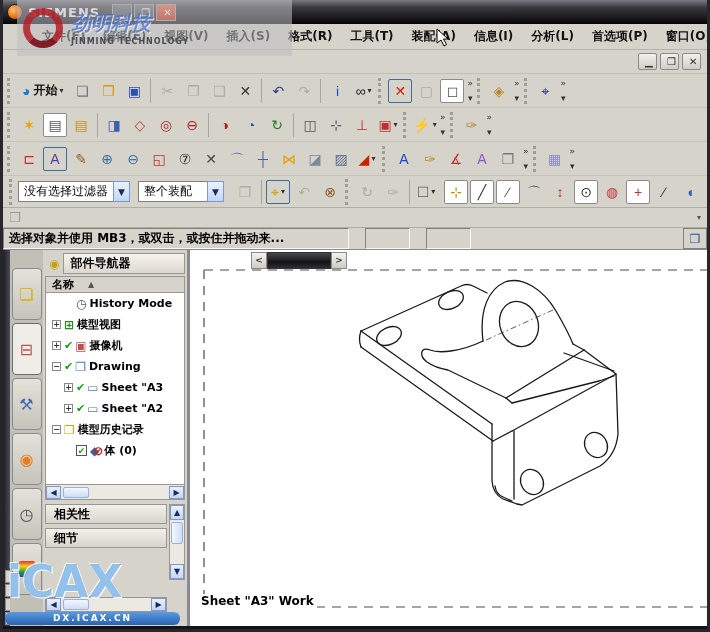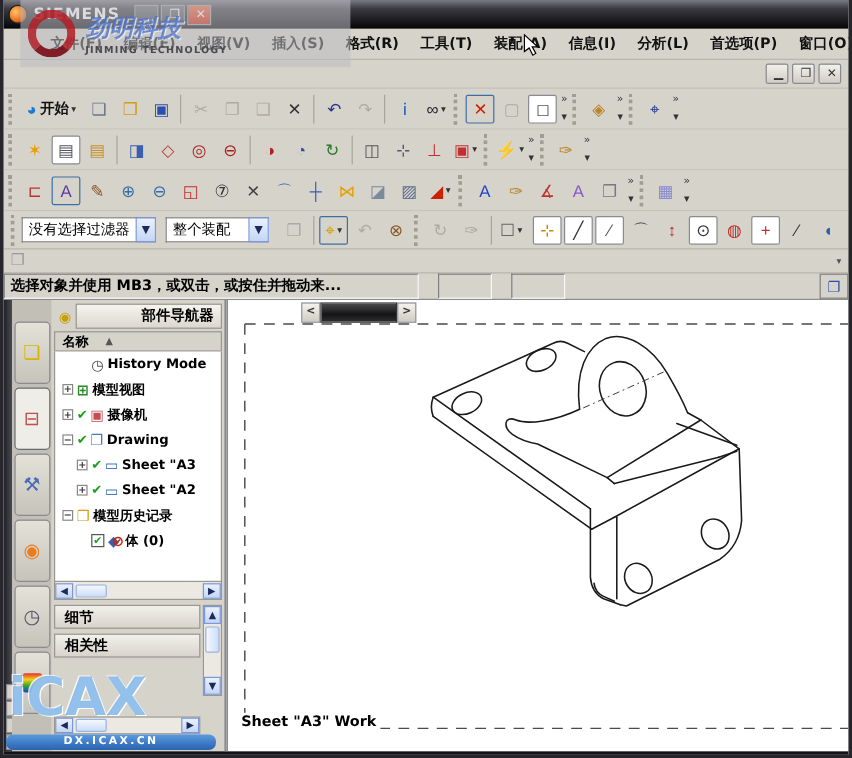--- a/index.html
+++ b/index.html
@@ -51,21 +51,21 @@
   .resbar .darkstrip{width:7px;background:linear-gradient(90deg,#1e1e24,#4a4a52);display:flex;flex-direction:column;justify-content:flex-end;}
   .pager{width:16px;height:13px;font-size:7px;line-height:11px;text-align:center;background:#d6d3cb;border:1px solid #8a8a92;margin:1px 0 1px 2px;color:#333;}
   .tabcol{width:33px;background:#c2bfb7;padding-top:18px;display:flex;flex-direction:column;align-items:center;}
   .rtab{width:30px;height:52px;margin-bottom:3px;background:linear-gradient(180deg,#e4e1d9,#c6c3bb);border:1px solid #8a8a92;border-radius:4px;display:flex;align-items:center;justify-content:center;font-size:16px;}
   .rtab.active{background:#efede7;border-color:#6a6a72;}
   .rtab .rainbow{width:16px;height:16px;background:linear-gradient(180deg,#e83030,#f0d020,#30a030,#2040d0);border-radius:2px;}
   
   .navpanel{width:146px;flex:none;background:#d6d3cb;border-right:2px solid #8a8a92;display:flex;flex-direction:column;padding:3px 2px 0 2px;position:relative;}
   .navhdr{height:21px;display:flex;align-items:center;margin-bottom:2px;}
   .pin{color:#caa000;font-size:12px;margin:0 4px;}
-  .navtitle{flex:1;background:linear-gradient(180deg,#f6f4ee,#dcd8d0);border:1px solid #9a978f;font-size:12px;font-weight:bold;padding:1px 6px;text-align:right;}
+  .navtitle{flex:1;background:linear-gradient(180deg,#f6f4ee,#dcd8d0);border:1px solid #9a978f;font-size:12px;font-weight:bold;padding:1px 6px;}
   .colhdr{height:17px;background:#d6d3cb;border:1px solid #9a978f;display:flex;align-items:center;font-size:11px;font-weight:bold;padding:0 6px;gap:14px;}
   .colhdr .sort{font-size:8px;color:#555;}
   .tree{background:#fff;border:1px solid #9a978f;border-top:none;height:192px;overflow:hidden;}
   .trow{height:21px;display:flex;align-items:center;font-size:11px;font-weight:bold;white-space:nowrap;padding-left:4px;}
   .expbox{width:9px;height:9px;border:1px solid #888;background:#fff;font-size:8px;line-height:7px;text-align:center;margin-right:3px;flex:none;color:#333;}
   .chk{color:#18a018;font-size:11px;margin-right:2px;flex:none;}
   .cbox{width:11px;height:11px;border:1px solid #555;background:#fff;color:#18a018;font-size:9px;line-height:10px;text-align:center;margin-right:3px;flex:none;}
   .ticon{font-size:12px;margin-right:3px;flex:none;}
   .ticon.ovl{margin-left:-9px;margin-right:1px;}
   .hscroll{height:15px;display:flex;align-items:center;background:#ece9e2;border:1px solid #9a978f;border-top:none;}
@@ -535,22 +535,22 @@
           </div>
         </div>
       <div class="hscroll">
         <span class="harrow">◀</span>
         <span class="hthumb"></span>
         <span class="hfill"></span>
         <span class="harrow">▶</span>
       </div>
       <div class="sections">
         <div>
+            <div class="secbar">相关性</div>
             <div class="secbar">细节</div>
-            <div class="secbar">相关性</div>
           </div>
         <div class="vscroll">
           <span class="varrow">▲</span>
           <span class="vthumb"></span>
           <span class="vfill"></span>
           <span class="varrow">▼</span>
         </div>
         <div class="sec-hscroll">
           <span class="harrow">◀</span>
           <span class="hthumb"></span>

